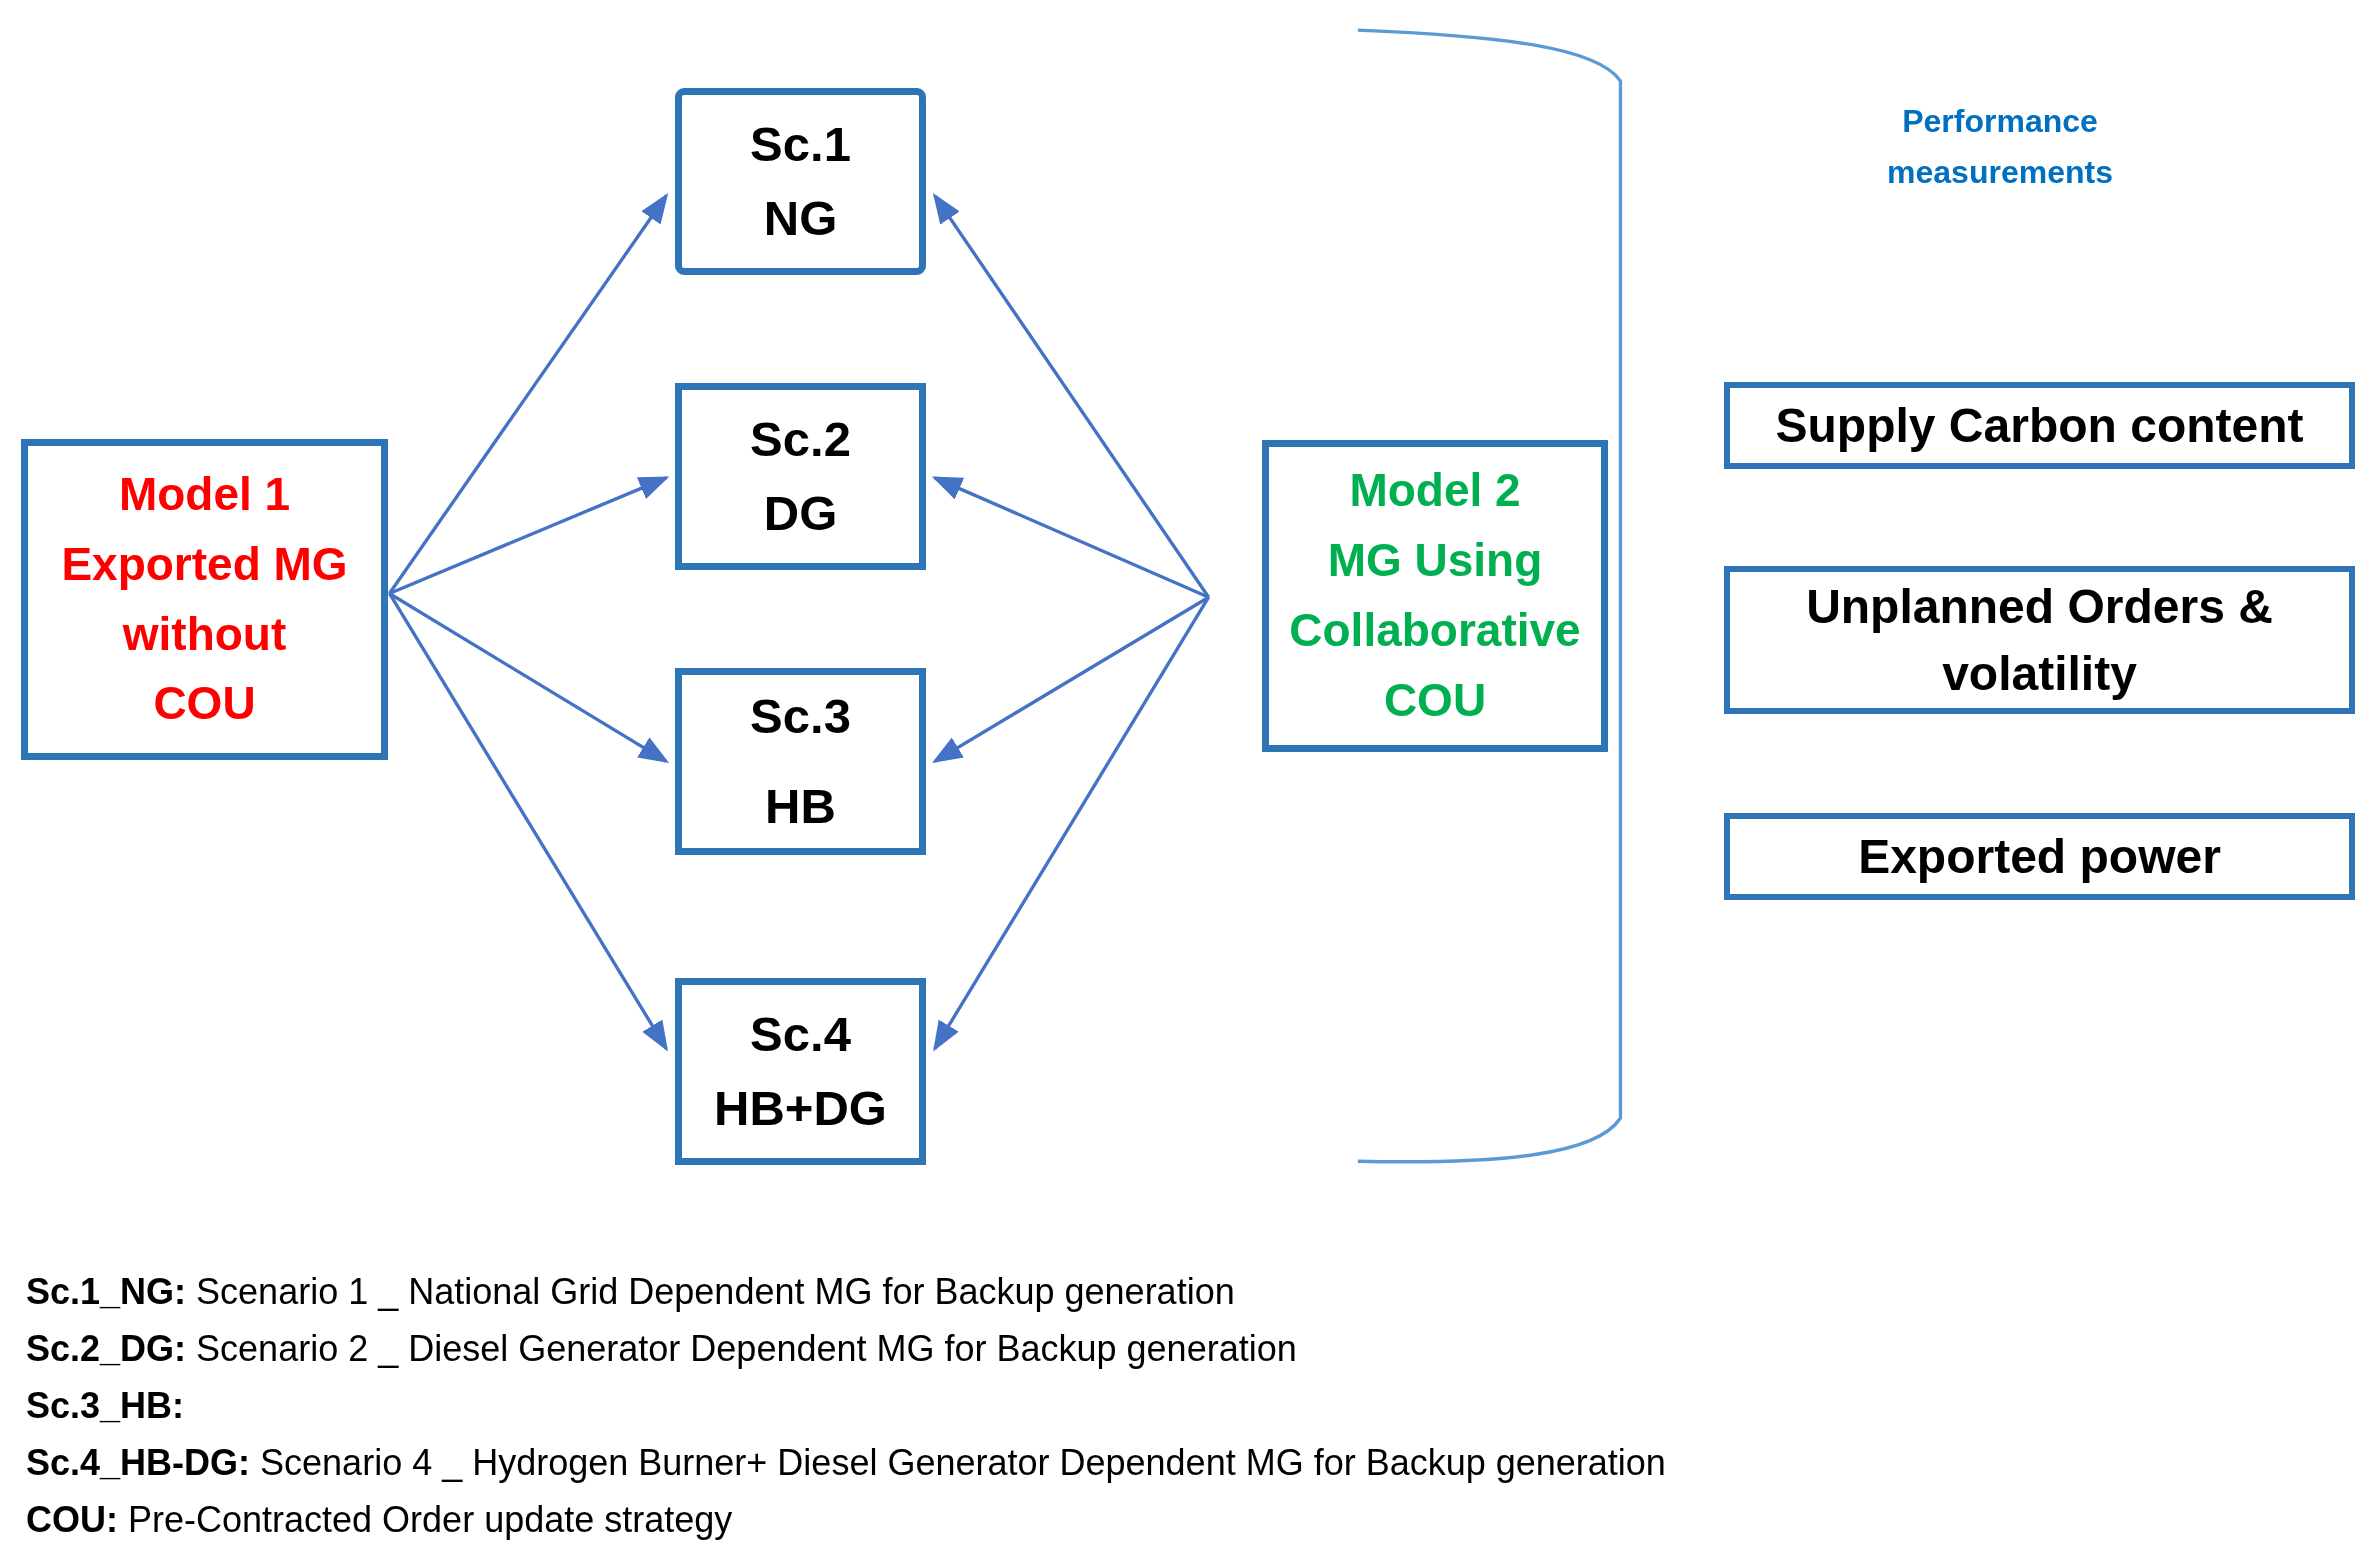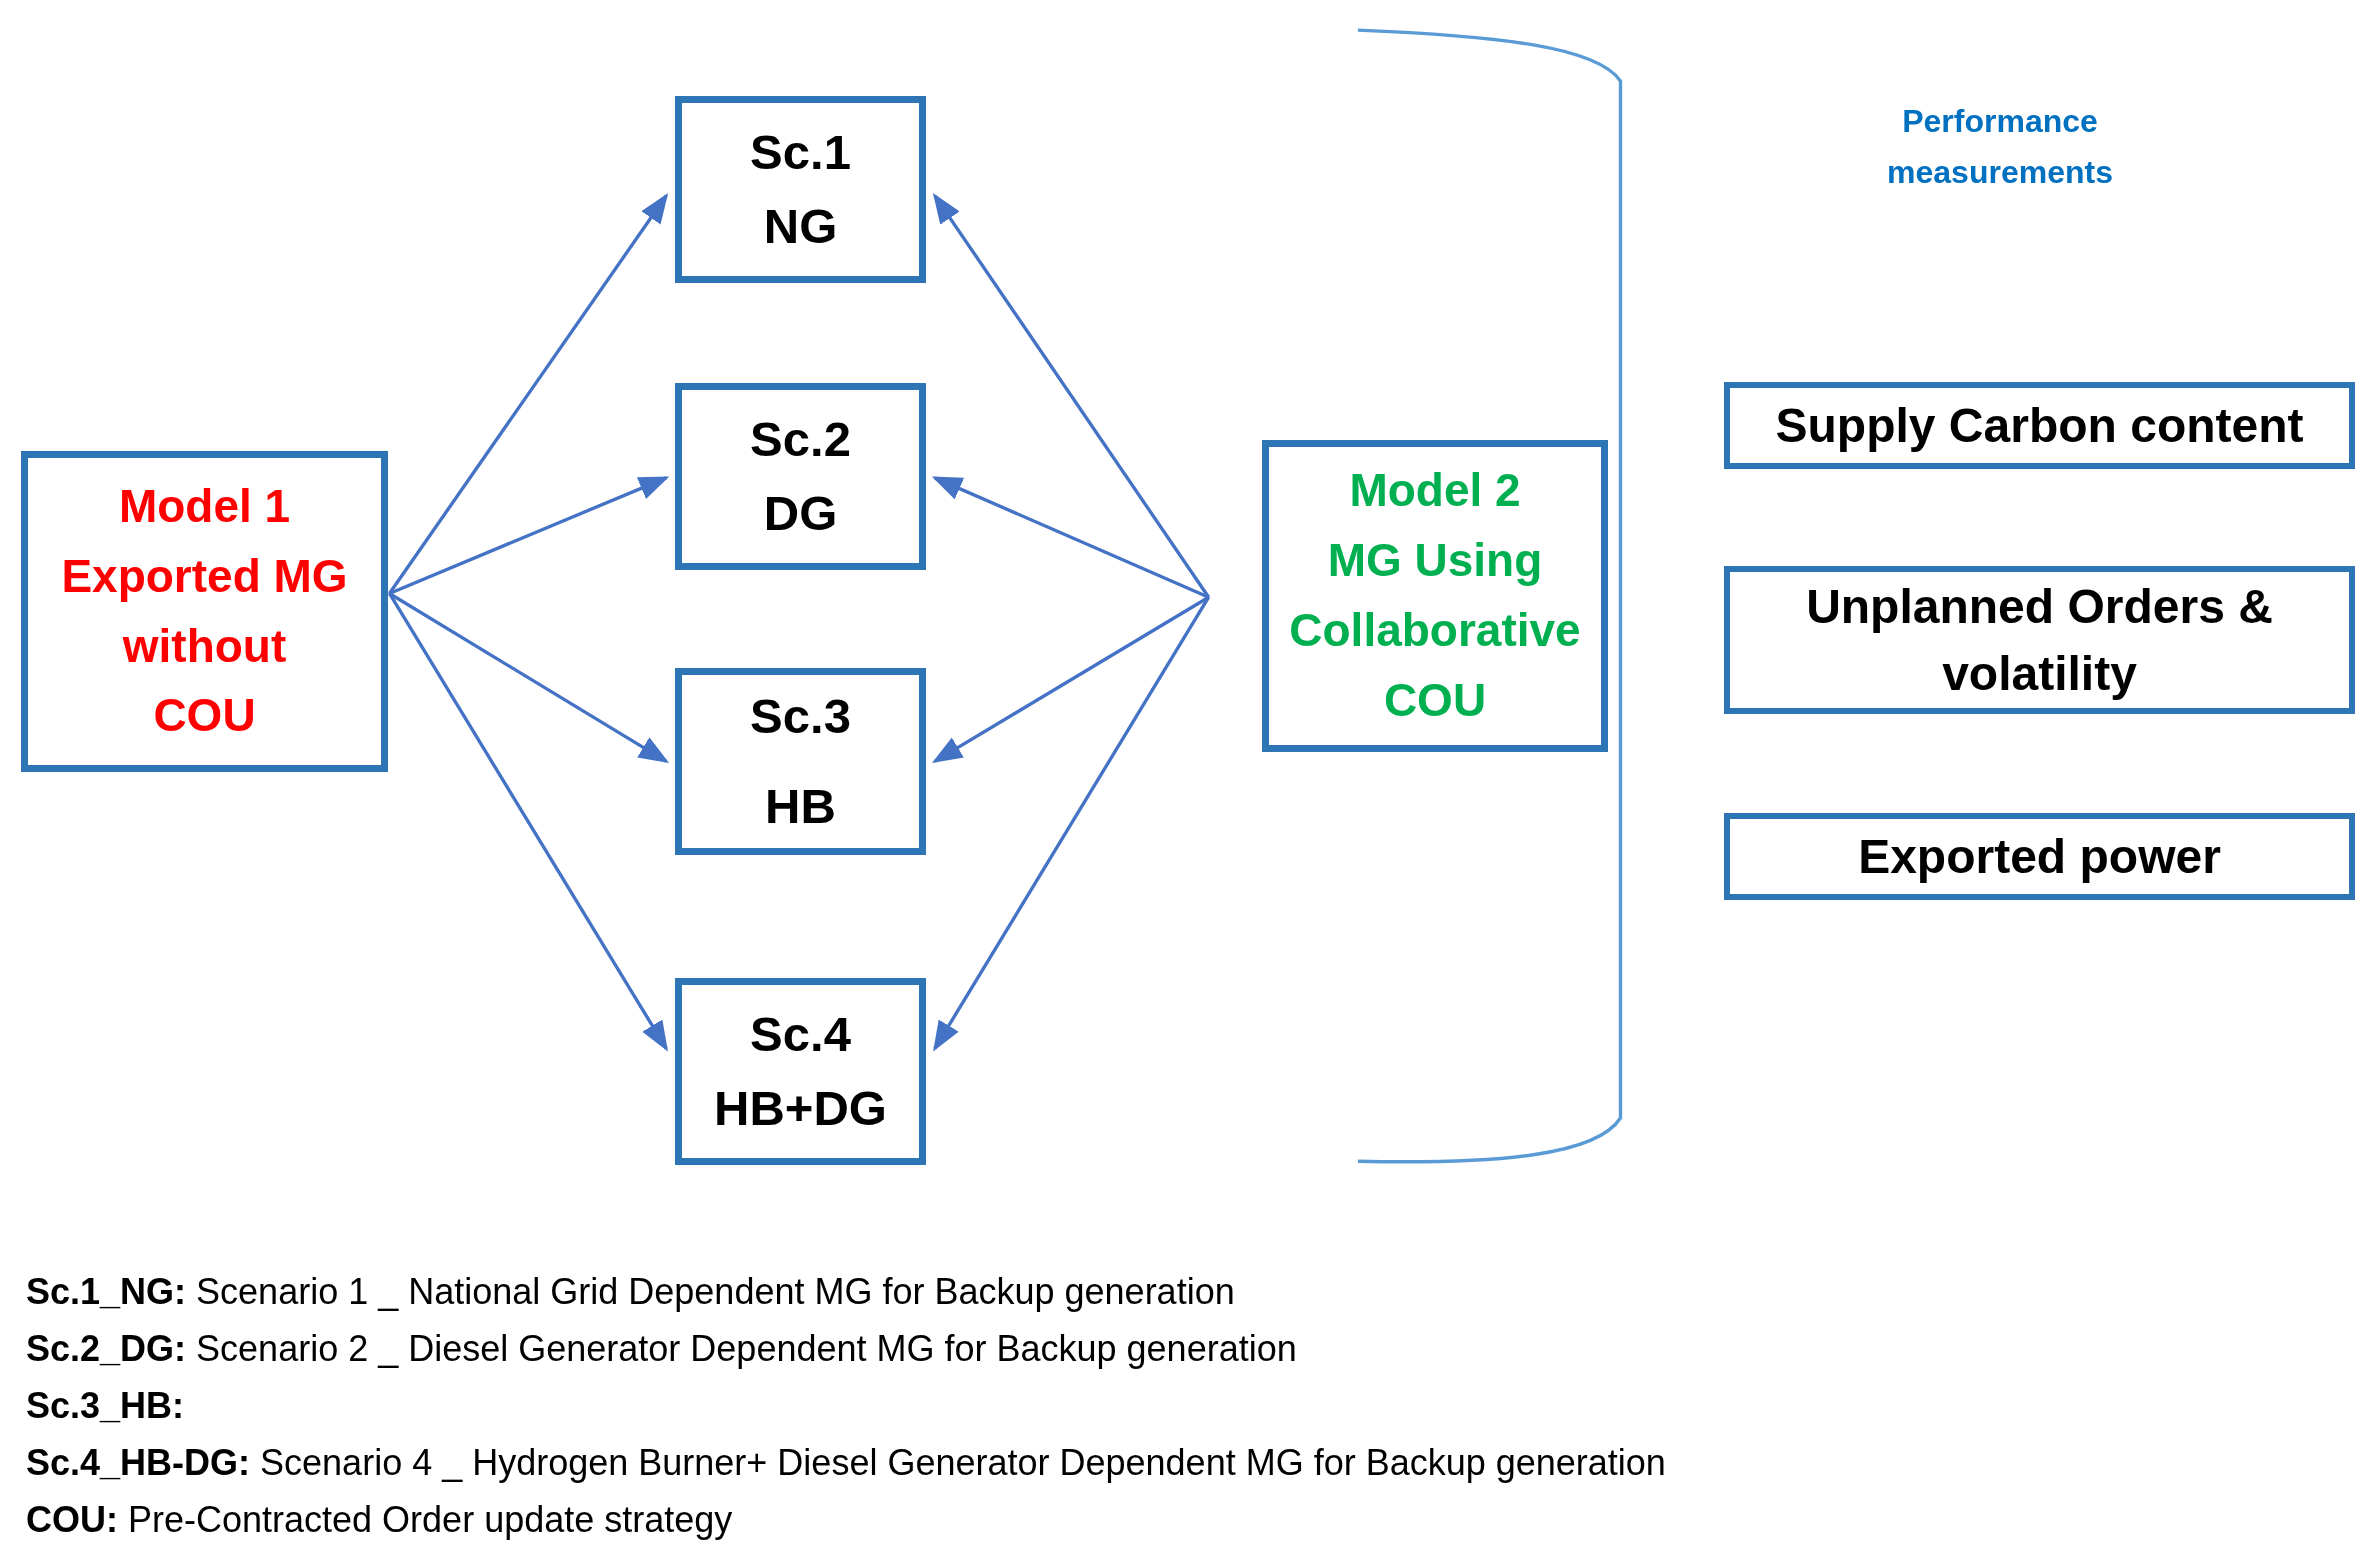--- a/index.html
+++ b/index.html
@@ -36,28 +36,28 @@
     background:var(--bg-color);
     border:7.5px solid var(--border-color);
     display:flex;
     flex-direction:column;
     align-items:center;
     justify-content:center;
     text-align:center;
     font-weight:bold;
   }
   .model-box{font-size:46px;line-height:1.52;}
-  .model1{left:21px;top:451px;width:367px;height:321px;color:var(--model1-color);}
+  .model1{left:21px;top:439px;width:367px;height:321px;color:var(--model1-color);}
   .model2{left:1262px;top:440px;width:346px;height:312px;color:var(--model2-color);}
   .scenario{
     left:675px;width:251px;height:187px;
     color:var(--scenario-color);
     font-size:49px;line-height:1.5;
   }
-  .sc1{top:96px;}
+  .sc1{top:88px;border-radius:9px;}
   .sc2{top:383px;}
   .sc3{top:668px;gap:16px;}
   .sc4{top:957px;margin-top:21px;}
   .perf-title{
     position:absolute;
     left:1791px;top:96px;width:418px;
     color:var(--perf-color);
     font-weight:bold;
     font-size:32px;line-height:1.6;
     text-align:center;

